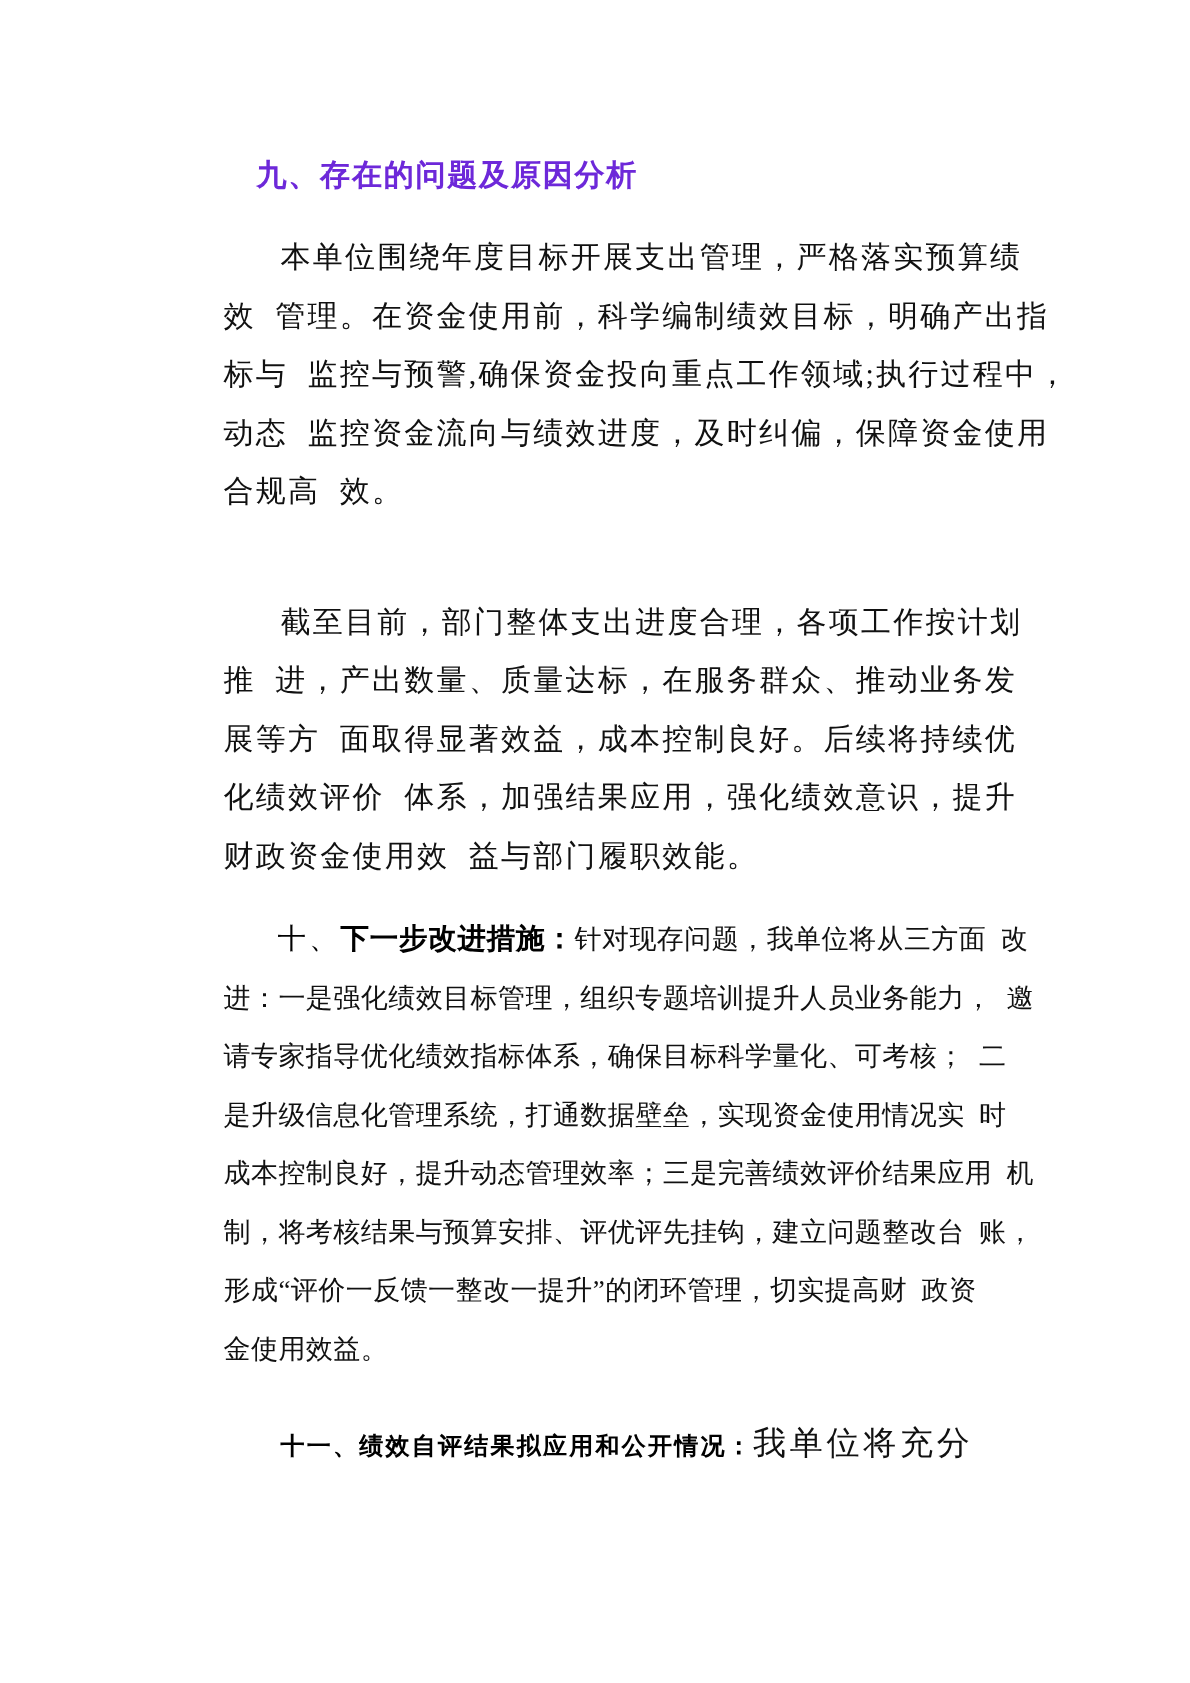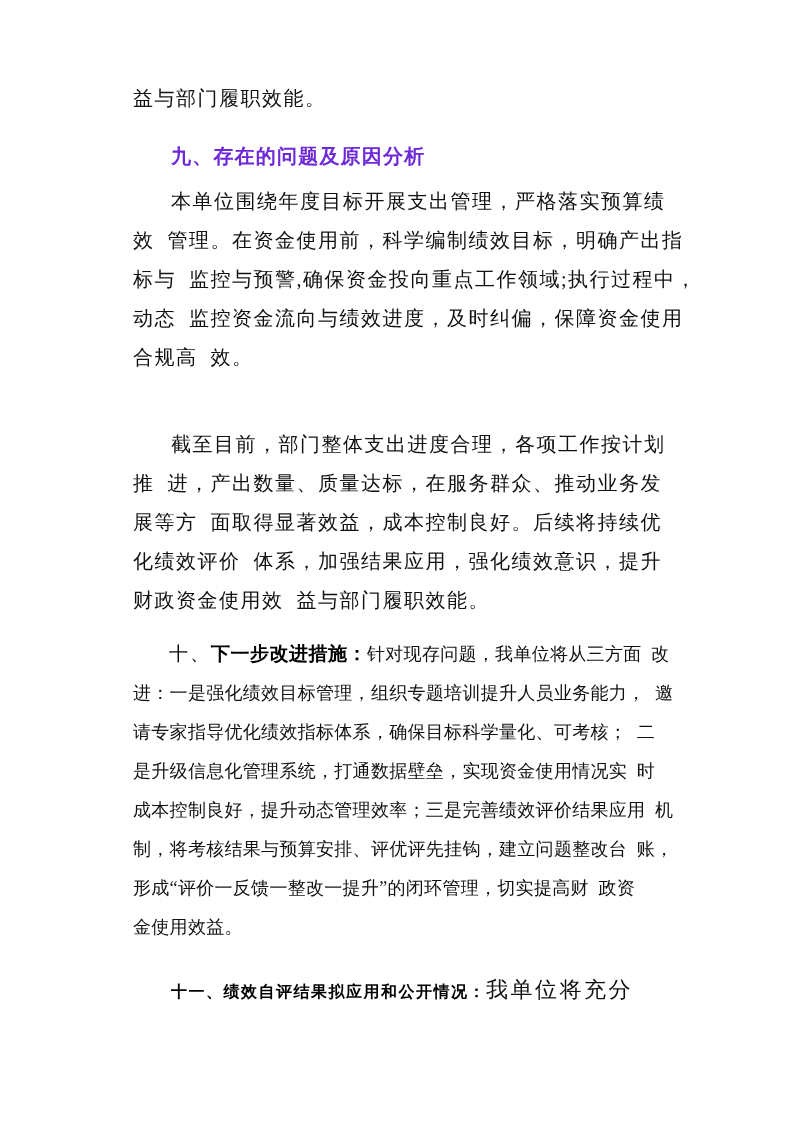--- a/index.html
+++ b/index.html
@@ -42,21 +42,21 @@
     margin: 19px 0 6px 0;
     padding-left: 38px;
     font-family: Liberation Sans, sans-serif;
     font-weight: 700;
     font-size: 20px;
     letter-spacing: 1.2px;
     line-height: 39px;
     white-space: pre;
     color: #6d28d9;
   }
-  .para { margin: 0; }
+  .para { margin: 16px; }
   .gap-progress { margin-top: 48px; }
   .gap-s10 { margin-top: 14px; }
   .gap-s11 { margin-top: 23px; }
   .s10-num {
     font-family: "Liberation Sans", sans-serif;
     font-weight: 400;
     font-size: 19px;
     letter-spacing: 2px;
     color: #000000;
   }
@@ -79,21 +79,20 @@
     font-size: 22px;
     letter-spacing: 2.5px;
   }
 </style>
 </head>
 <body>
 
 <div class="page">
   <div class="content">
 
-    <div class="line t20">益与部门履职效能。</div>
 
     <div class="heading9">九、存在的问题及原因分析</div>
 
     <div class="para">
       <div class="line t20 ind38">本单位围绕年度目标开展支出管理，严格落实预算绩</div>
       <div class="line t20">效  管理。在资金使用前，科学编制绩效目标，明确产出指</div>
       <div class="line t20">标与  监控与预警,确保资金投向重点工作领域;执行过程中，</div>
       <div class="line t20">动态  监控资金流向与绩效进度，及时纠偏，保障资金使用</div>
       <div class="line t20">合规高  效。</div>
     </div>

